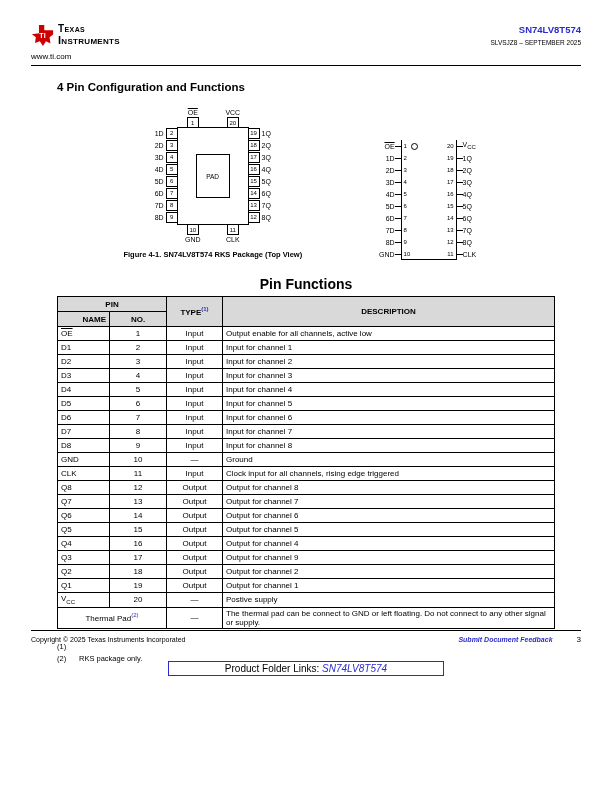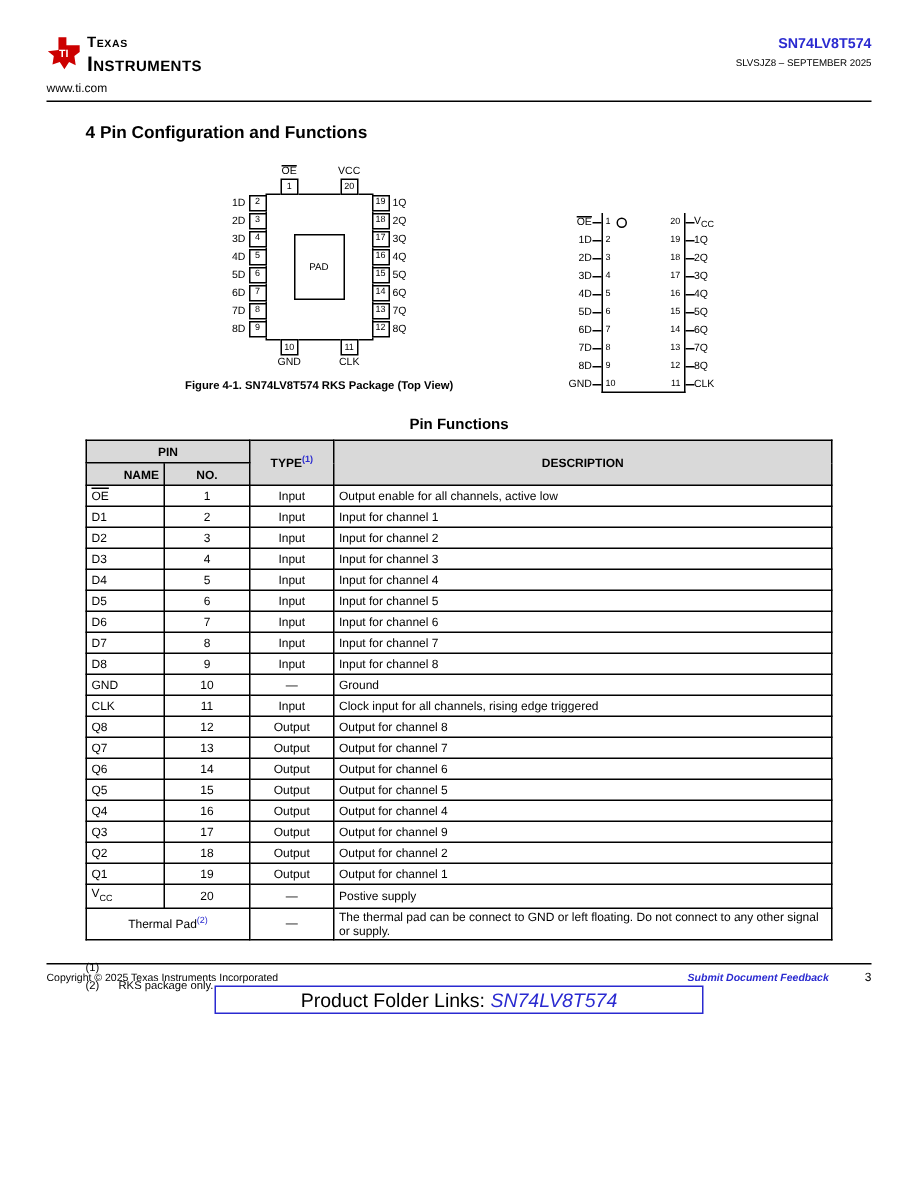--- a/index.html
+++ b/index.html
@@ -6,21 +6,21 @@
   .page {
     width:612px; height:688px; position:relative; overflow:hidden;
     background:#fff; color:#000;
     font-family:"Liberation Sans", sans-serif;
   }
   
   .header { display:flex; justify-content:space-between; align-items:flex-start; padding:24px 31px 0 31px; }
   .logo-row { display:flex; align-items:flex-start; gap:4px; }
   .ti-bug svg { display:block; }
   .brand1 { font-size:10px; font-weight:bold; font-variant:small-caps; letter-spacing:.4px; line-height:1.05; }
-  .brand2 { font-size:14px; font-weight:bold; font-variant:small-caps; letter-spacing:.3px; line-height:1.05; }
+  .brand2 { font-size:11px; font-weight:bold; font-variant:small-caps; letter-spacing:.3px; line-height:1.05; }
   .website { font-size:8px; font-weight:normal; margin-top:5px; }
   .header-right { text-align:right; }
   .part-number { color:var(--link); font-weight:bold; font-size:9.5px; }
   .doc-code { font-size:6.5px; margin-top:4px; }
   .header-rule { border-top:1.6px solid #000; margin:4px 31px 0 31px; }
   
   .main { padding:0 57px; }
   .section-title { font-size:11.5px; font-weight:bold; margin-top:15px; }
   .figures { display:flex; justify-content:space-evenly; align-items:flex-end; margin-top:16px; }
   .figure { display:flex; flex-direction:column; align-items:center; }
@@ -46,21 +46,21 @@
   .dip-lbl.l { text-align:right; }
   .dip-lbl.r { text-align:left; }
   .tick { width:6px; height:1px; background:#000; flex:none; }
   .dip-cell { width:56px; height:12px; border-left:1px solid #000; border-right:1px solid #000;
               display:flex; justify-content:space-between; align-items:center; padding:0 2px; box-sizing:border-box; }
   .dip-row:first-child .dip-cell { border-top:1px solid #000; }
   .dip-row:last-child .dip-cell { border-bottom:1px solid #000; }
   .dip-num { font-size:6px; }
   .dip-pin1 { position:absolute; width:5px; height:5px; border:1px solid #000; border-radius:50%; left:42px; top:3px; }
   
-  .table-title { text-align:center; font-weight:bold; font-size:10px; margin:16px 0 4px; }
+  .table-title { text-align:center; font-weight:bold; font-size:14px; margin:16px 0 4px; }
   .pin-table { width:100%; border-collapse:collapse; table-layout:fixed; }
   .pin-table th,.pin-table td { border:1px solid #000; font-size:8px; padding:1px 3px; line-height:1.15; }
   .pin-table thead th { background:var(--head-gray); font-weight:bold; height:12px; }
   .pin-table th.sub-name { text-align:right;margin-top:36px; }
   .pin-table td { height:11px; }
   .c-name { text-align:left; } .c-no { text-align:center; } .c-type { text-align:center; } .c-desc { text-align:left; }
   .center { text-align:center !important; }
   .ovl { text-decoration:overline; }
   sub { font-size:6px; }
   sup.fn { color:var(--link); font-size:6px; }
@@ -68,21 +68,21 @@
   .fn-row { display:flex; font-size:7.5px; line-height:1.55; }
   .fn-num { width:14px; flex:none; }
   .fn-text { margin-left:8px; }
   
   .footer { position:absolute; left:31px; right:31px; bottom:12px; }
   .footer-rule { border-top:1px solid #000; }
   .footer-row { display:flex; justify-content:space-between; align-items:baseline; margin-top:4px; font-size:7px; }
   .footer-right { display:flex; align-items:baseline; }
   .feedback { color:var(--link); font-style:italic; font-weight:bold; }
   .page-num { margin-left:24px; font-size:8px; }
-  .product-line { text-align:center; margin-top:1px; font-size:13px; }
+  .product-line { text-align:center; margin-top:17px; font-size:10px; }
   .product-box { display:inline-block; border:1px solid var(--link); padding:1px 56px; }
   .product-link { color:var(--link); font-style:italic; }
 </style>
 </head>
 <body>
 
 <div class="page">
 
   <div class="header">
     <div class="header-left">

